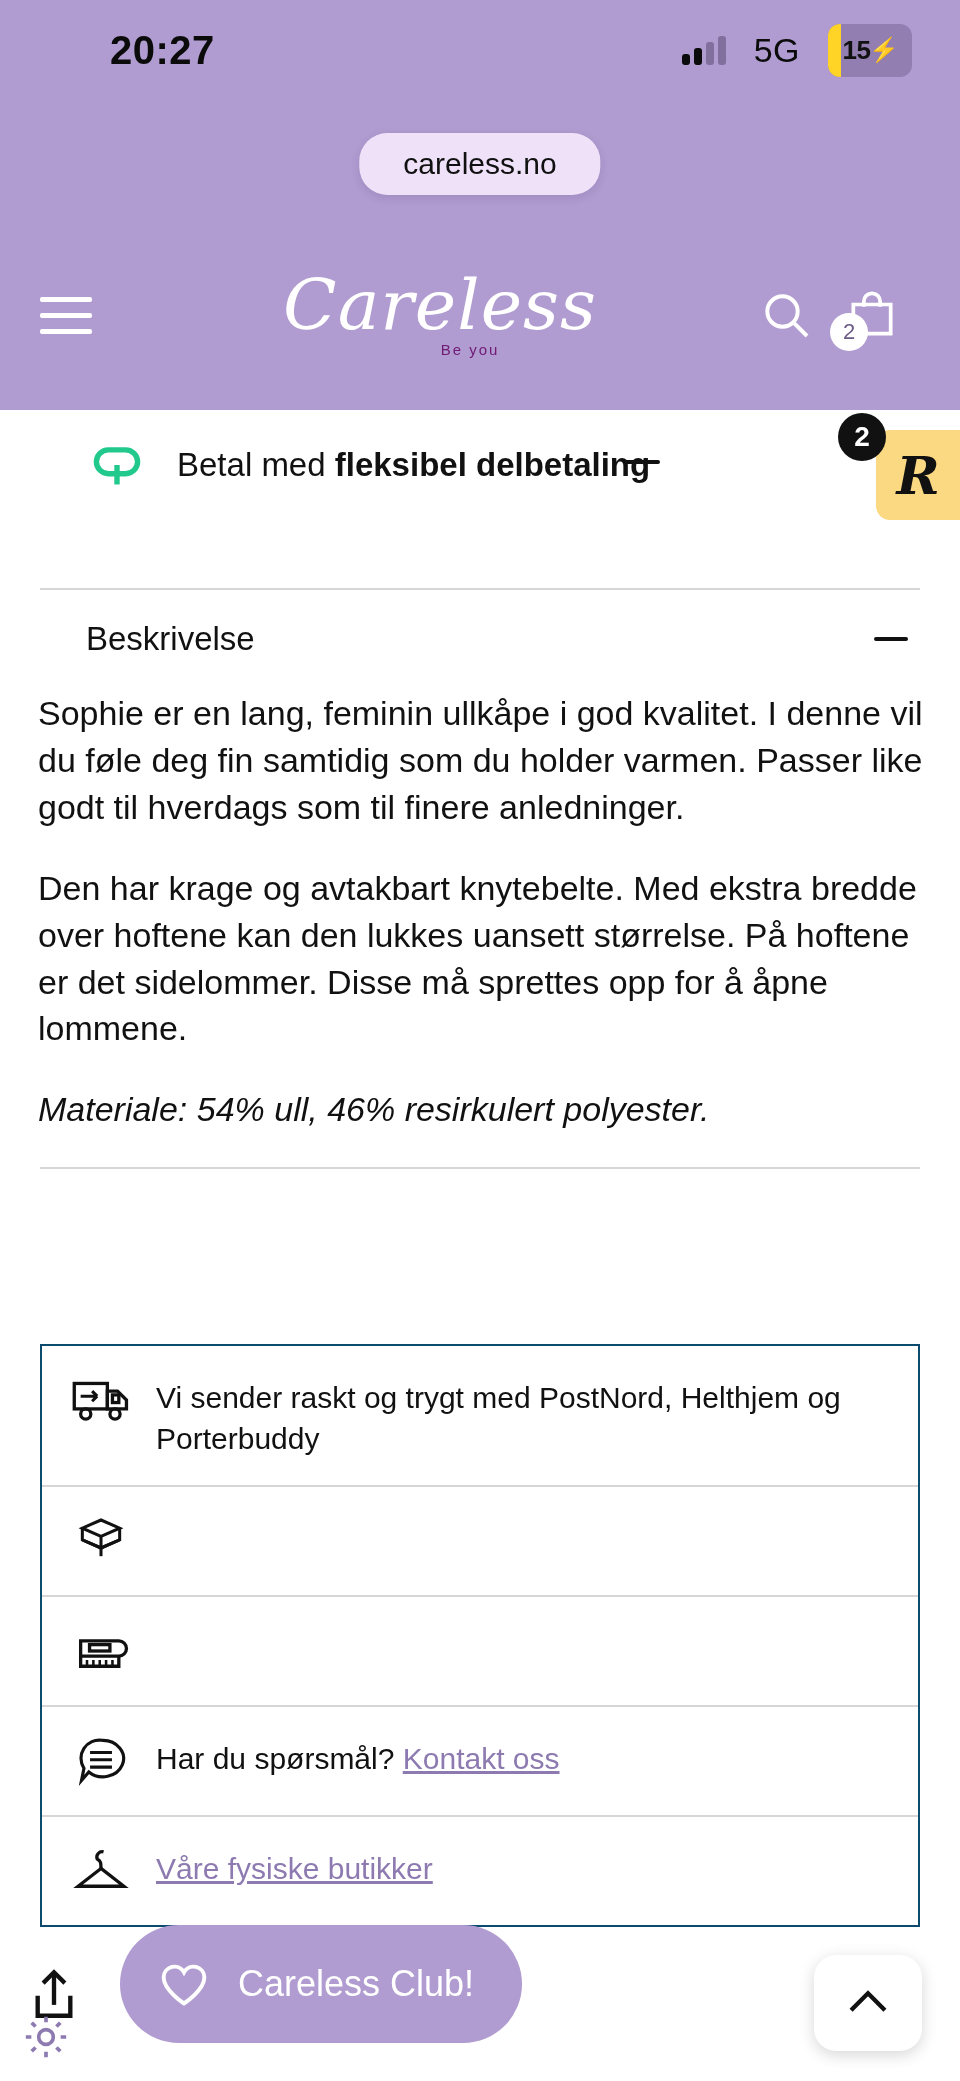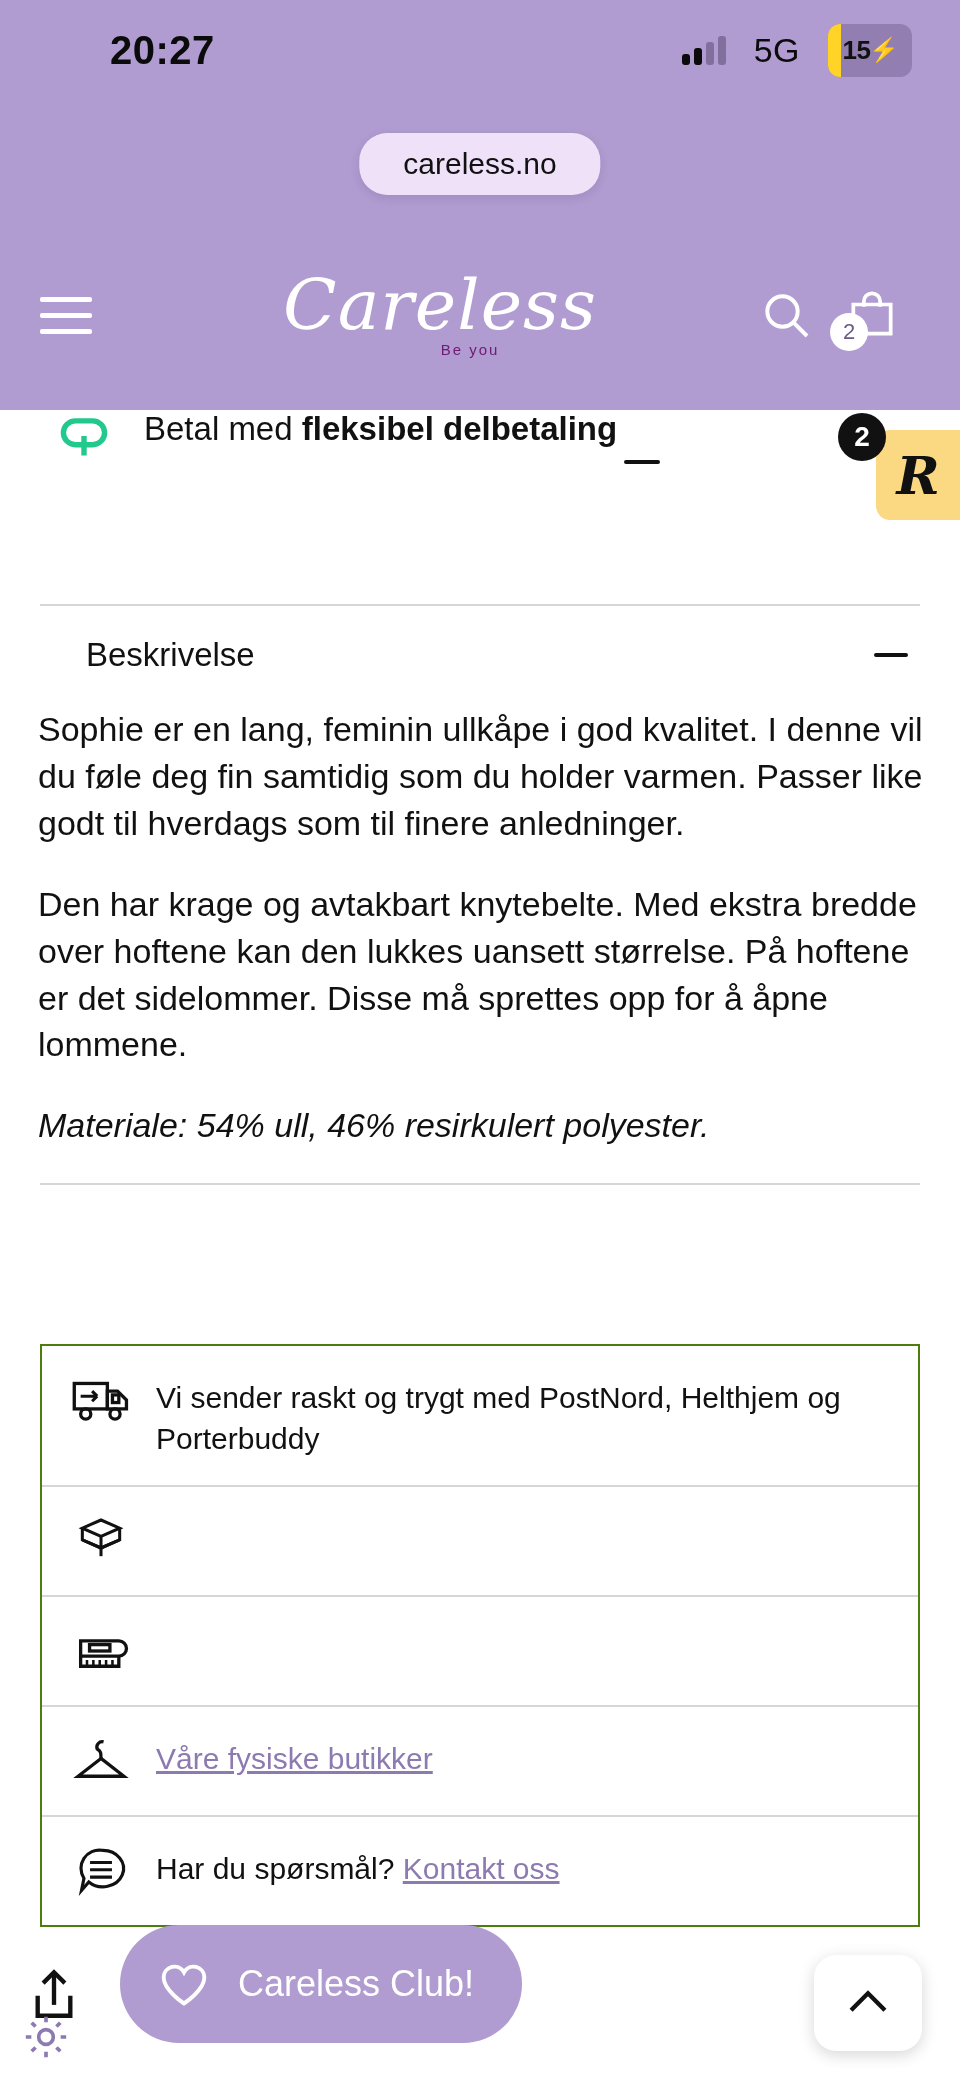--- a/index.html
+++ b/index.html
@@ -75,21 +75,21 @@
   .cart-badge {
     position: absolute; left: -14px; bottom: -8px;
     width: 38px; height: 38px; border-radius: 50%;
     background: #ffffff; color: #6b5b86;
     font-size: 22px; display: flex; align-items: center; justify-content: center;
   }
 
   
   .paybar {
     position: absolute; top: 410px; left: 0; width: 768px; height: 110px;
-    display: flex; align-items: flex-start; padding-left: 58px; background: #fff;
+    display: flex; align-items: center; padding-left: 91px; background: #fff;
   }
   .paybar .qlogo { width: 52px; height: 52px; margin-right: 34px; }
   .paybar .ptext { font-size: 33px; color: #111; }
   .paybar .ptext b { font-weight: 700; }
   .paybar .collapse {
     position: absolute; right: 108px; top: 50px;
     width: 36px; height: 4px; background: #111; border-radius: 2px;
   }
   .rev-tab {
     position: absolute; right: 0; top: 430px;
@@ -116,21 +116,21 @@
   .acc-head .minus { width: 34px; height: 4px; background: #111; border-radius: 2px; }
 
   .desc { padding: 6px 36px 0 38px; }
   .desc p {
     font-size: 34px; line-height: 1.38; color: #111; margin-bottom: 34px;
   }
   .desc p.mat { font-style: italic; }
 
   
   .infobox {
-    margin: 26px 40px 0 40px; border: 2px solid #4d7c0f; background: #fff;
+    margin: 26px 40px 0 40px; border: 2px solid #0c4a6e; background: #fff;
   }
   .inforow {
     display: flex; align-items: flex-start; gap: 24px;
     padding: 26px 26px 26px 28px; border-bottom: 2px solid #d6d6d6;
   }
   .inforow:last-child { border-bottom: none; }
   .inforow .ico { flex: 0 0 62px; width: 62px; height: 56px; color: #111; }
   .inforow .txt { font-size: 30px; line-height: 1.35; color: #111; padding-top: 6px; }
   .inforow a { color: #8d7ab0; text-decoration: underline; }
 
@@ -215,21 +215,21 @@
     </svg>
     <div class="ptext">
       <span>Betal med </span><b>fleksibel delbetaling</b>
     </div>
     <div class="collapse"></div>
   </div>
 
   <div class="rev-tab">R</div>
   <div class="rev-badge">2</div>
 
-  <div style="position:absolute;top:604px;left:0;width:960px;">
+  <div style="position:absolute;top:588px;left:0;width:960px;">
     <div class="hr"></div>
     <div class="acc-head">
       <div class="t">Beskrivelse</div>
       <div class="minus"></div>
     </div>
 
     <div class="desc">
       <p>Sophie er en lang, feminin ullkåpe i god kvalitet. I denne vil du føle deg fin samtidig som du holder varmen. Passer like godt til hverdags som til finere anledninger.</p>
       <p>Den har krage og avtakbart knytebelte. Med ekstra bredde over hoftene kan den lukkes uansett størrelse. På hoftene er det sidelommer. Disse må sprettes opp for å åpne lommene.</p>
       <p class="mat">Materiale: 54% ull, 46% resirkulert polyester.</p>
@@ -271,36 +271,36 @@
           <path d="M8 14h30a6 6 0 0 1 0 12H8z"></path>
           <rect x="15" y="17" width="16" height="5"></rect>
           <path d="M8 26v8h30v-8"></path>
           <path d="M13 29v5M18 29v5M23 29v5M28 29v5M33 29v5" stroke-width="2"></path>
         </svg>
       </span>
     </div>
 
     <div class="inforow">
       <span class="ico">
+        <svg viewBox="0 0 48 46" width="62" height="56" fill="none" stroke="#111" stroke-width="2.6">
+          <path d="M25 6a17 15 0 1 1-11 26l-6 7 2-10A15 15 0 0 1 25 6z"></path>
+          <path d="M15 16h18M15 22h18M15 28h18" stroke-width="2.6"></path>
+        </svg>
+      </span>
+      <span class="txt"><span>Har du spørsmål? </span><a href="#">Kontakt oss</a></span>
+    </div>
+
+    <div class="inforow">
+      <span class="ico">
         <svg viewBox="0 0 48 44" width="62" height="56" fill="none" stroke="#111" stroke-width="2.6">
           <path d="M24 20c0-4 0-6-3-7.5A4.2 4.2 0 0 1 26 7"></path>
           <path d="M24 20 6 34h36z"></path>
         </svg>
       </span>
       <span class="txt"><a href="#">Våre fysiske butikker</a></span>
-    </div>
-
-    <div class="inforow">
-      <span class="ico">
-        <svg viewBox="0 0 48 46" width="62" height="56" fill="none" stroke="#111" stroke-width="2.6">
-          <path d="M25 6a17 15 0 1 1-11 26l-6 7 2-10A15 15 0 0 1 25 6z"></path>
-          <path d="M15 16h18M15 22h18M15 28h18" stroke-width="2.6"></path>
-        </svg>
-      </span>
-      <span class="txt"><span>Har du spørsmål? </span><a href="#">Kontakt oss</a></span>
     </div>
 
   </div>
 
   <span class="share-ico">
     <svg viewBox="0 0 28 32" width="52" height="58" fill="none" stroke="#111" stroke-width="2.4">
       <path d="M14 22V4"></path>
         <path d="M8 10l6-6 6 6"></path>
         <path d="M5 17v11h18V17"></path>
     </svg>

